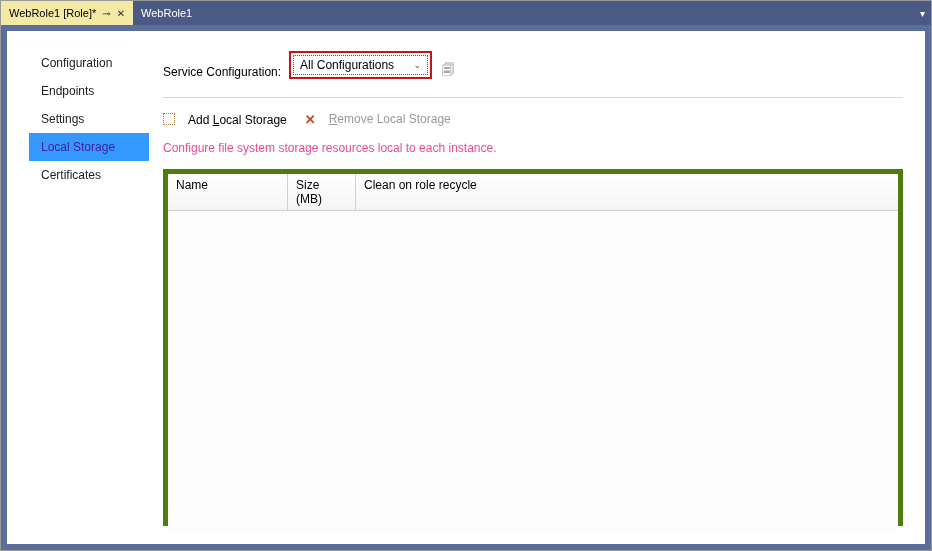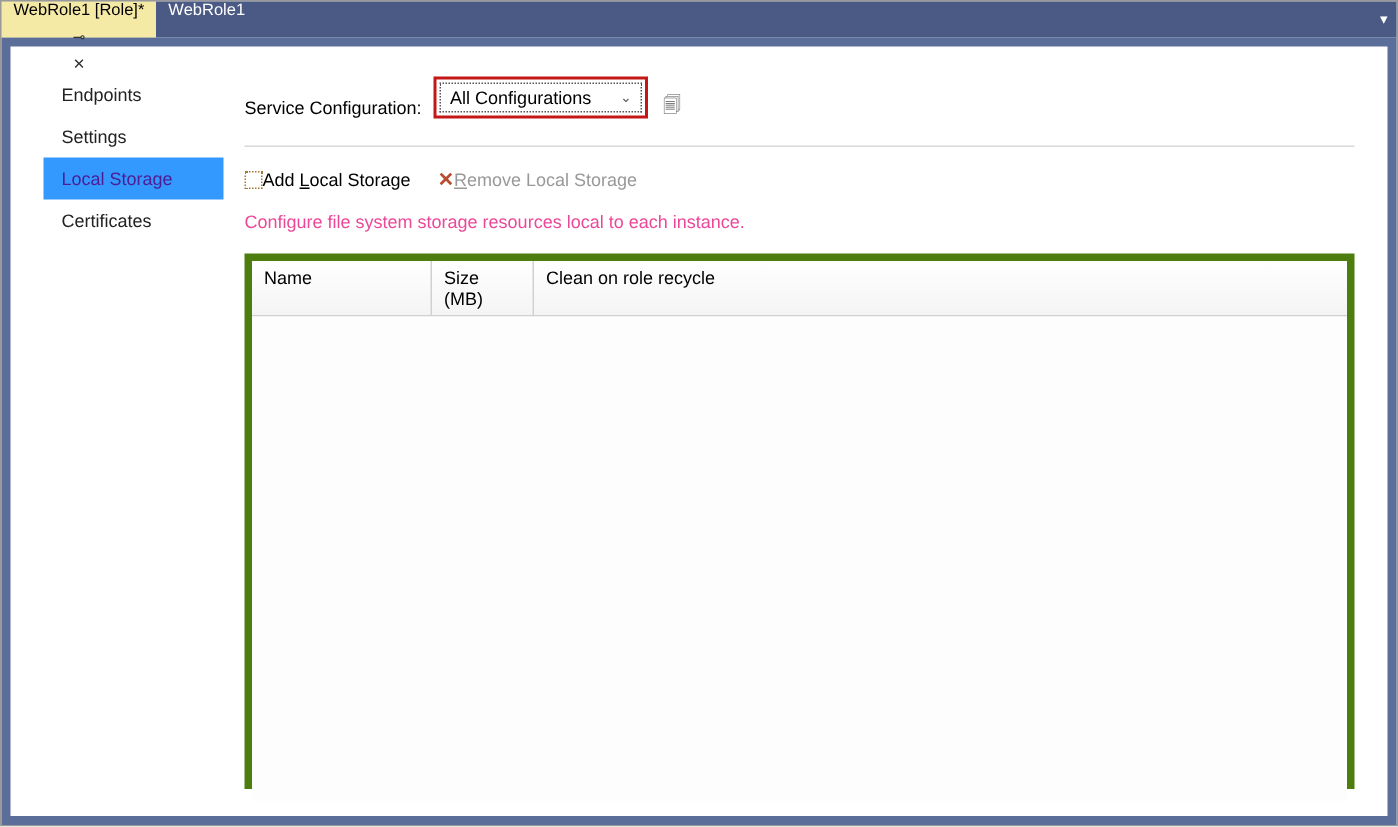--- a/index.html
+++ b/index.html
@@ -26,21 +26,20 @@
       position: relative;
     }
     .tab {
       display: flex;
       align-items: center;
       padding: 0 8px;
       font-size: 11px;
       gap: 6px;
       color: #fff;
       cursor: pointer;
-      flex-direction: column;
     }
     .tab.active {
       background: #f5e9a6;
       color: #000;
     }
     .tab .pin, .tab .close {
       font-size: 10px;
       color: #555;
     }
     .tab.active .pin, .tab.active .close { color: #333; }
@@ -125,22 +124,22 @@
       margin-bottom: 14px;
     }
     .action-row {
       display: flex;
       gap: 18px;
       align-items: center;
       margin-bottom: 14px;
     }
     .action-btn {
       display: flex;
-      align-items: center;
-      gap: 0;
+      align-items: flex-start;
+      gap: 13px;
       font-size: 12px;
       cursor: pointer;
     }
     .action-btn .underline { text-decoration: underline; }
     .action-btn.disabled { color: #999; cursor: default; }
     .action-add-icon {
       width: 12px; height: 12px;
       display: inline-block;
       position: relative;
     }
@@ -194,20 +193,23 @@
       <span>WebRole1</span>
     </div>
     <div class="dropdown-arrow">▾</div>
   </div>
 
   <div class="content-wrap">
     <div class="content">
 
       <div class="sidebar">
         <div class="sidebar-item">
+          <span>Configuration</span>
+        </div>
+        <div class="sidebar-item">
           <span>Endpoints</span>
         </div>
         <div class="sidebar-item">
           <span>Settings</span>
         </div>
         <div class="sidebar-item selected">
           <span>Local Storage</span>
         </div>
         <div class="sidebar-item">
           <span>Certificates</span>

